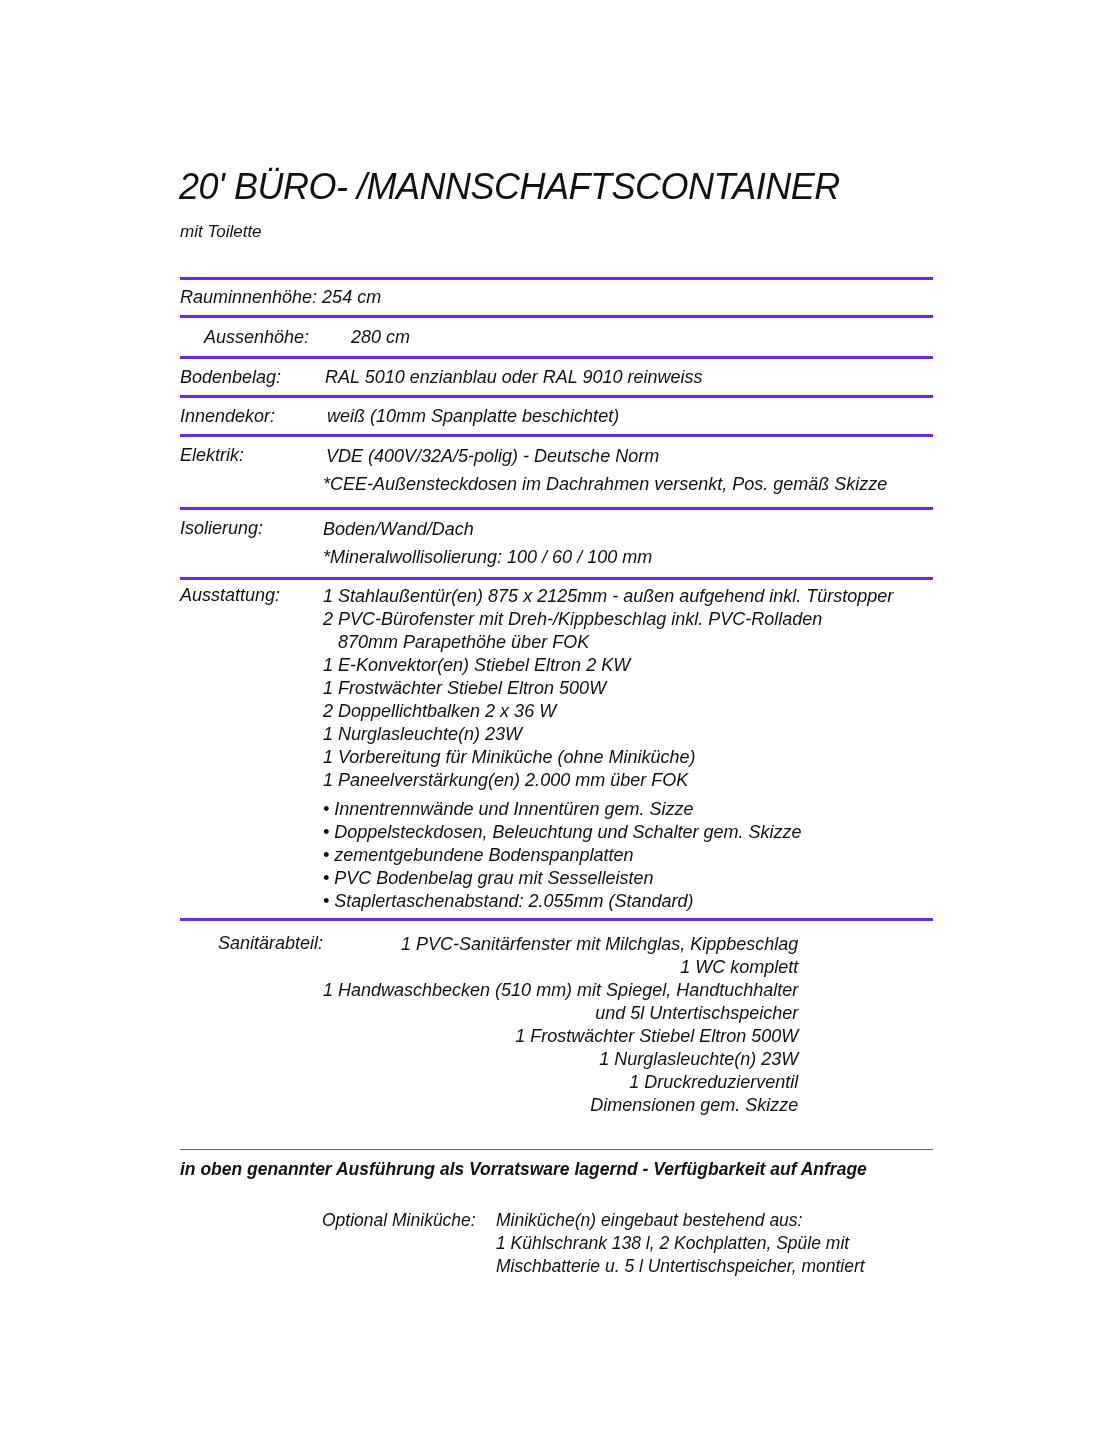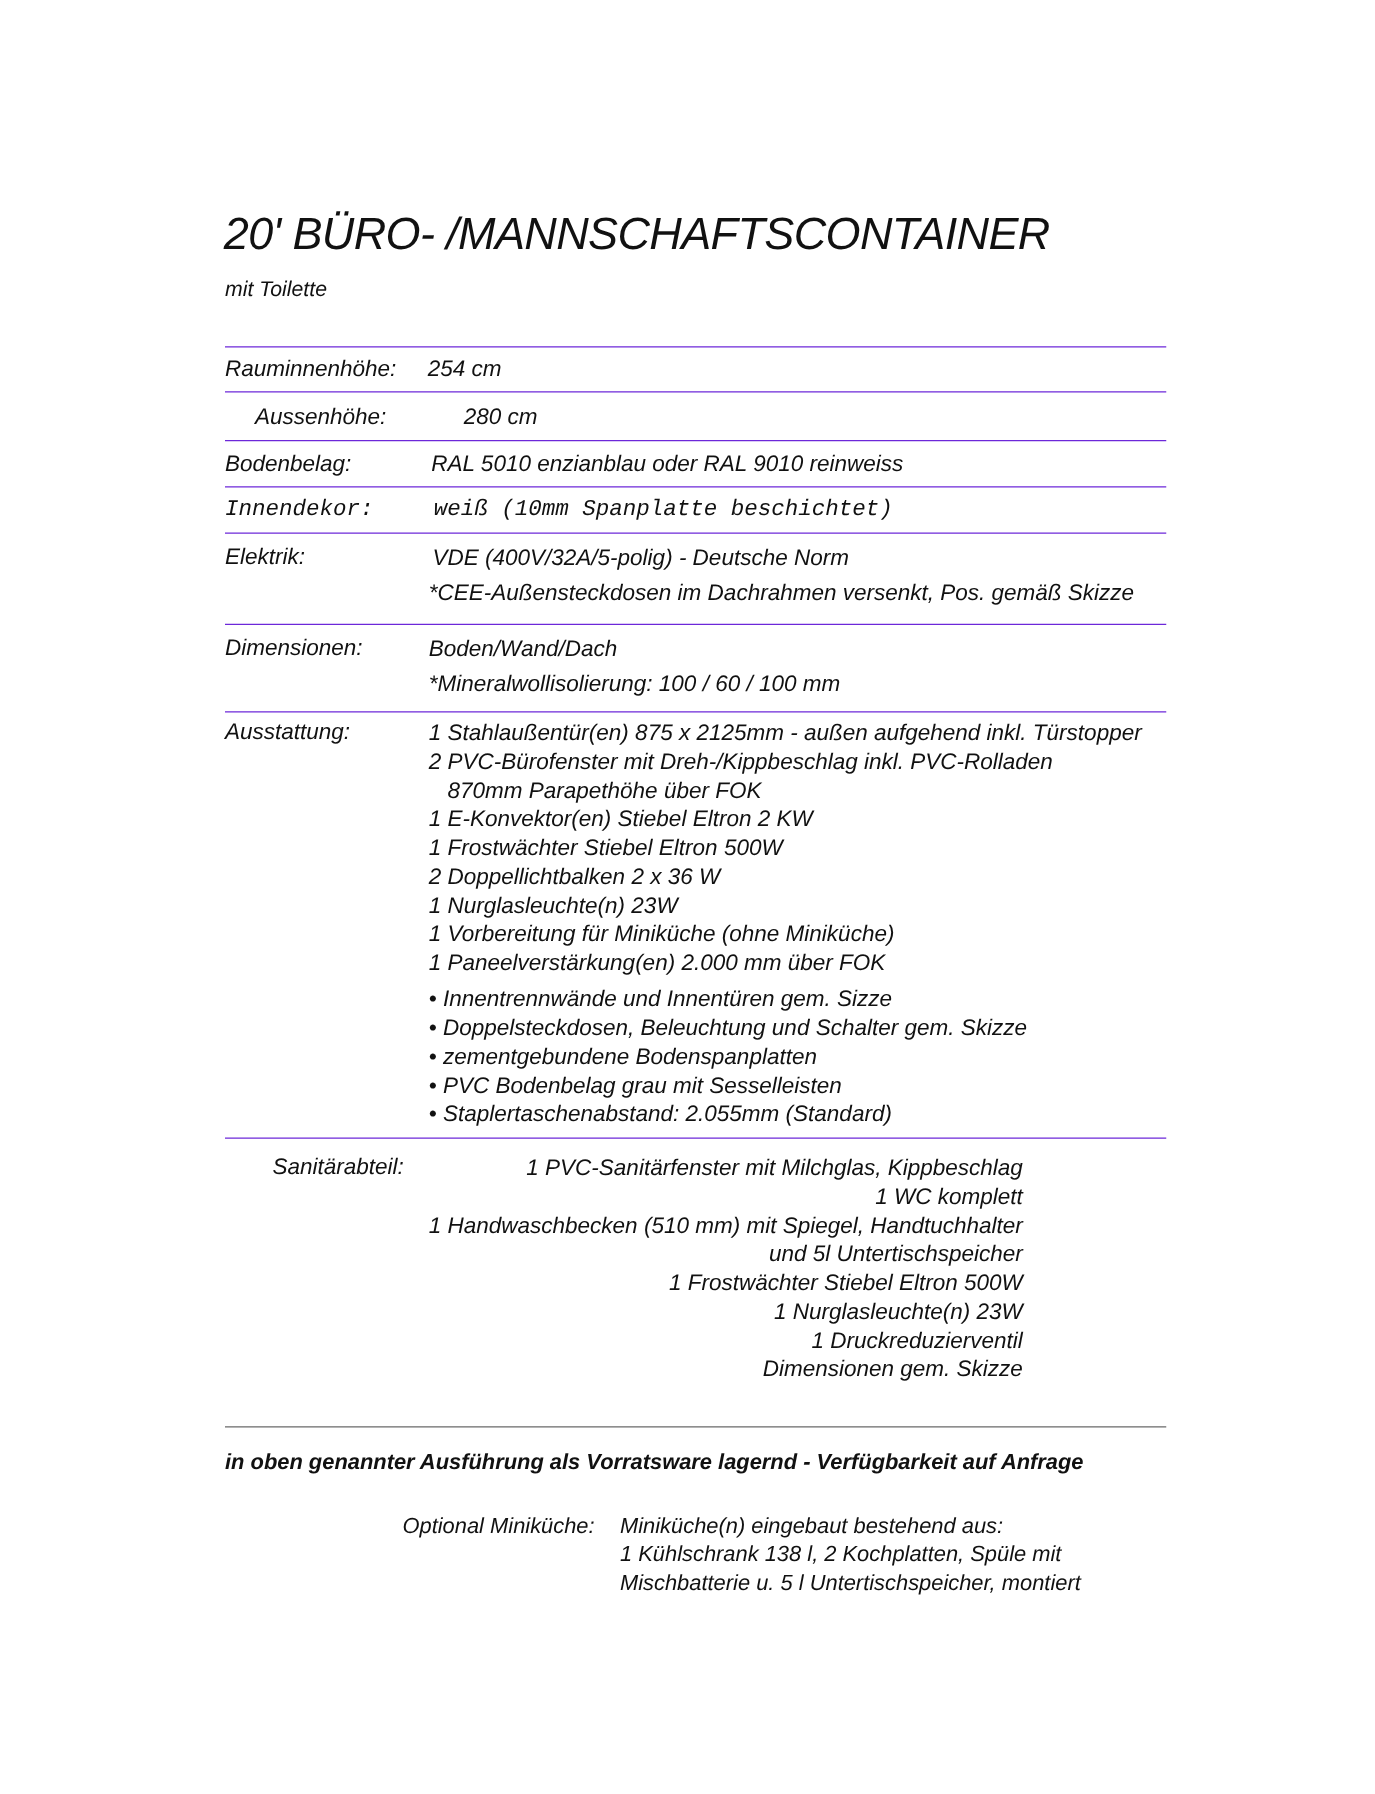--- a/index.html
+++ b/index.html
@@ -6,21 +6,21 @@
   body {
     width: 1100px; height: 1435px; position: relative; overflow: hidden;
     font-family: "Liberation Sans", sans-serif; font-style: italic; color: #111;
   }
   .title {
     position: absolute; left: 179px; top: 166px;
     font-size: 36px; letter-spacing: -0.5px; font-weight: normal; margin: 0;
   }
   .subtitle { position: absolute; left: 180px; top: 222px; font-size: 17px; }
   .spec { position: absolute; left: 180px; top: 277px; width: 753px; }
-  .row { border-top: 1px solid #6d28d9; display: flex; font-size: 18px; gap: 20px; }
+  .row { border-top: 3px solid #6d28d9; display: flex; font-size: 18px; }
   .row .lbl { flex: 0 0 auto; }
   .row .val { }
   .row.last { border-bottom: 1px solid #6a6a6a; }
   .lines div { line-height: 23px; }
   .indent { padding-left: 15px; }
   .notice {
     position: absolute; left: 180px; top: 1159px; font-size: 17.5px; font-weight: bold;
   }
   .optional { position: absolute; left: 322px; top: 1209px; font-size: 17.5px; }
   .optional .line { line-height: 23px; white-space: nowrap; }
@@ -43,35 +43,35 @@
   <div class="row" style="height:38px;align-items:center;">
     <span class="lbl" style="width:147px;margin-left:24px;">Aussenhöhe:</span>
     <span class="val">280 cm</span>
   </div>
 
   <div class="row" style="height:36px;align-items:center;">
     <span class="lbl" style="width:145px;">Bodenbelag:</span>
     <span class="val">RAL 5010 enzianblau oder RAL 9010 reinweiss</span>
   </div>
 
-  <div class="row" style="height:36px;align-items:center;font-family:Liberation Mono, monospace;">
+  <div class="row" style="height:36px;align-items:center;">
     <span class="lbl" style="width:147px;">Innendekor:</span>
     <span class="val">weiß (10mm Spanplatte beschichtet)</span>
   </div>
 
   <div class="row" style="height:73px;padding-top:8px;box-sizing:border-box;">
     <span class="lbl" style="width:143px;">Elektrik:</span>
     <div class="val" style="line-height:28px;margin-top:-3px;">
       <div style="padding-left:3px;">VDE (400V/32A/5-polig) - Deutsche Norm</div>
       <div>*CEE-Außensteckdosen im Dachrahmen versenkt, Pos. gemäß Skizze</div>
     </div>
   </div>
 
   <div class="row" style="height:70px;padding-top:8px;box-sizing:border-box;">
-    <span class="lbl" style="width:143px;">Dimensionen:</span>
+    <span class="lbl" style="width:143px;">Isolierung:</span>
     <div class="val" style="line-height:28px;margin-top:-3px;">
       <div>Boden/Wand/Dach</div>
       <div>*Mineralwollisolierung: 100 / 60 / 100 mm</div>
     </div>
   </div>
 
   <div class="row" style="height:341px;padding-top:5px;box-sizing:border-box;">
     <span class="lbl" style="width:143px;">Ausstattung:</span>
     <div class="val lines">
       <div>1 Stahlaußentür(en) 875 x 2125mm - außen aufgehend inkl. Türstopper</div>

